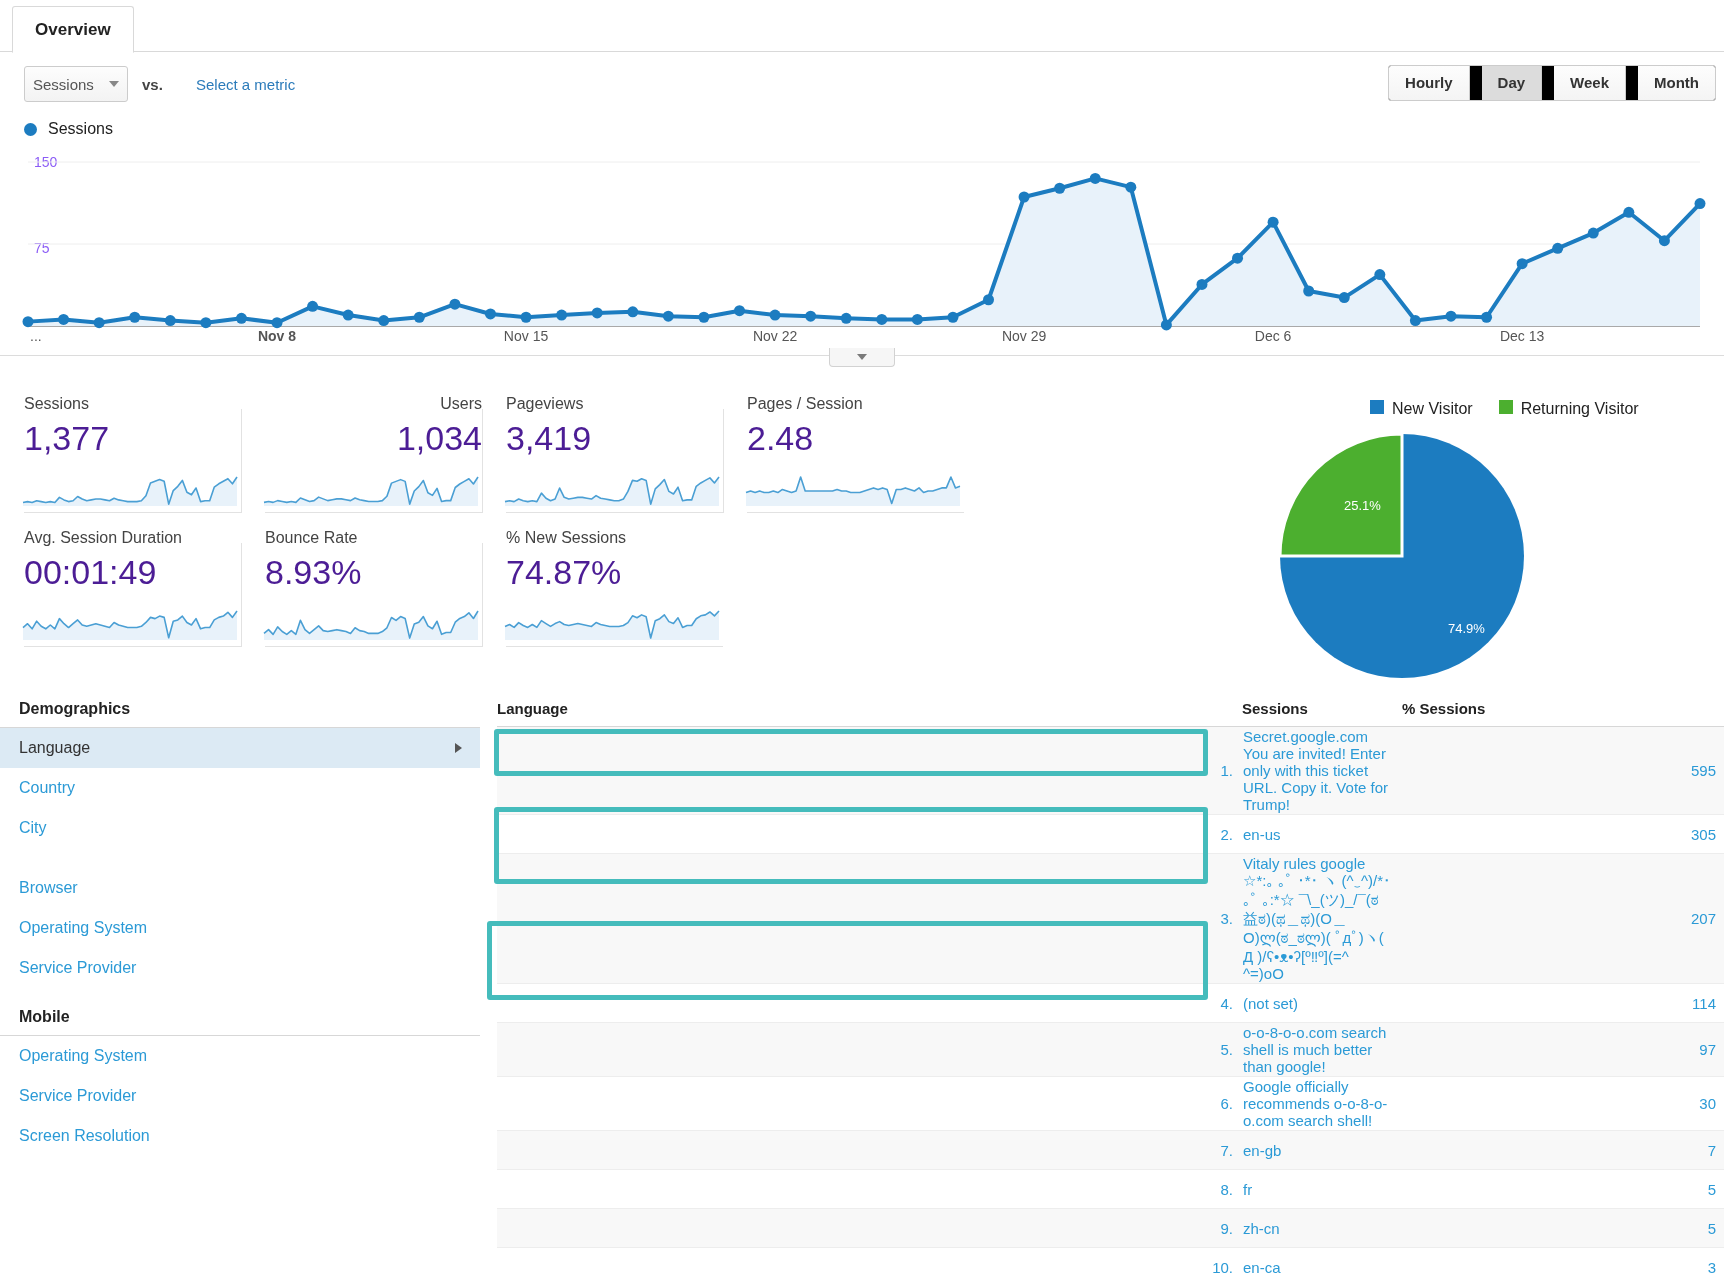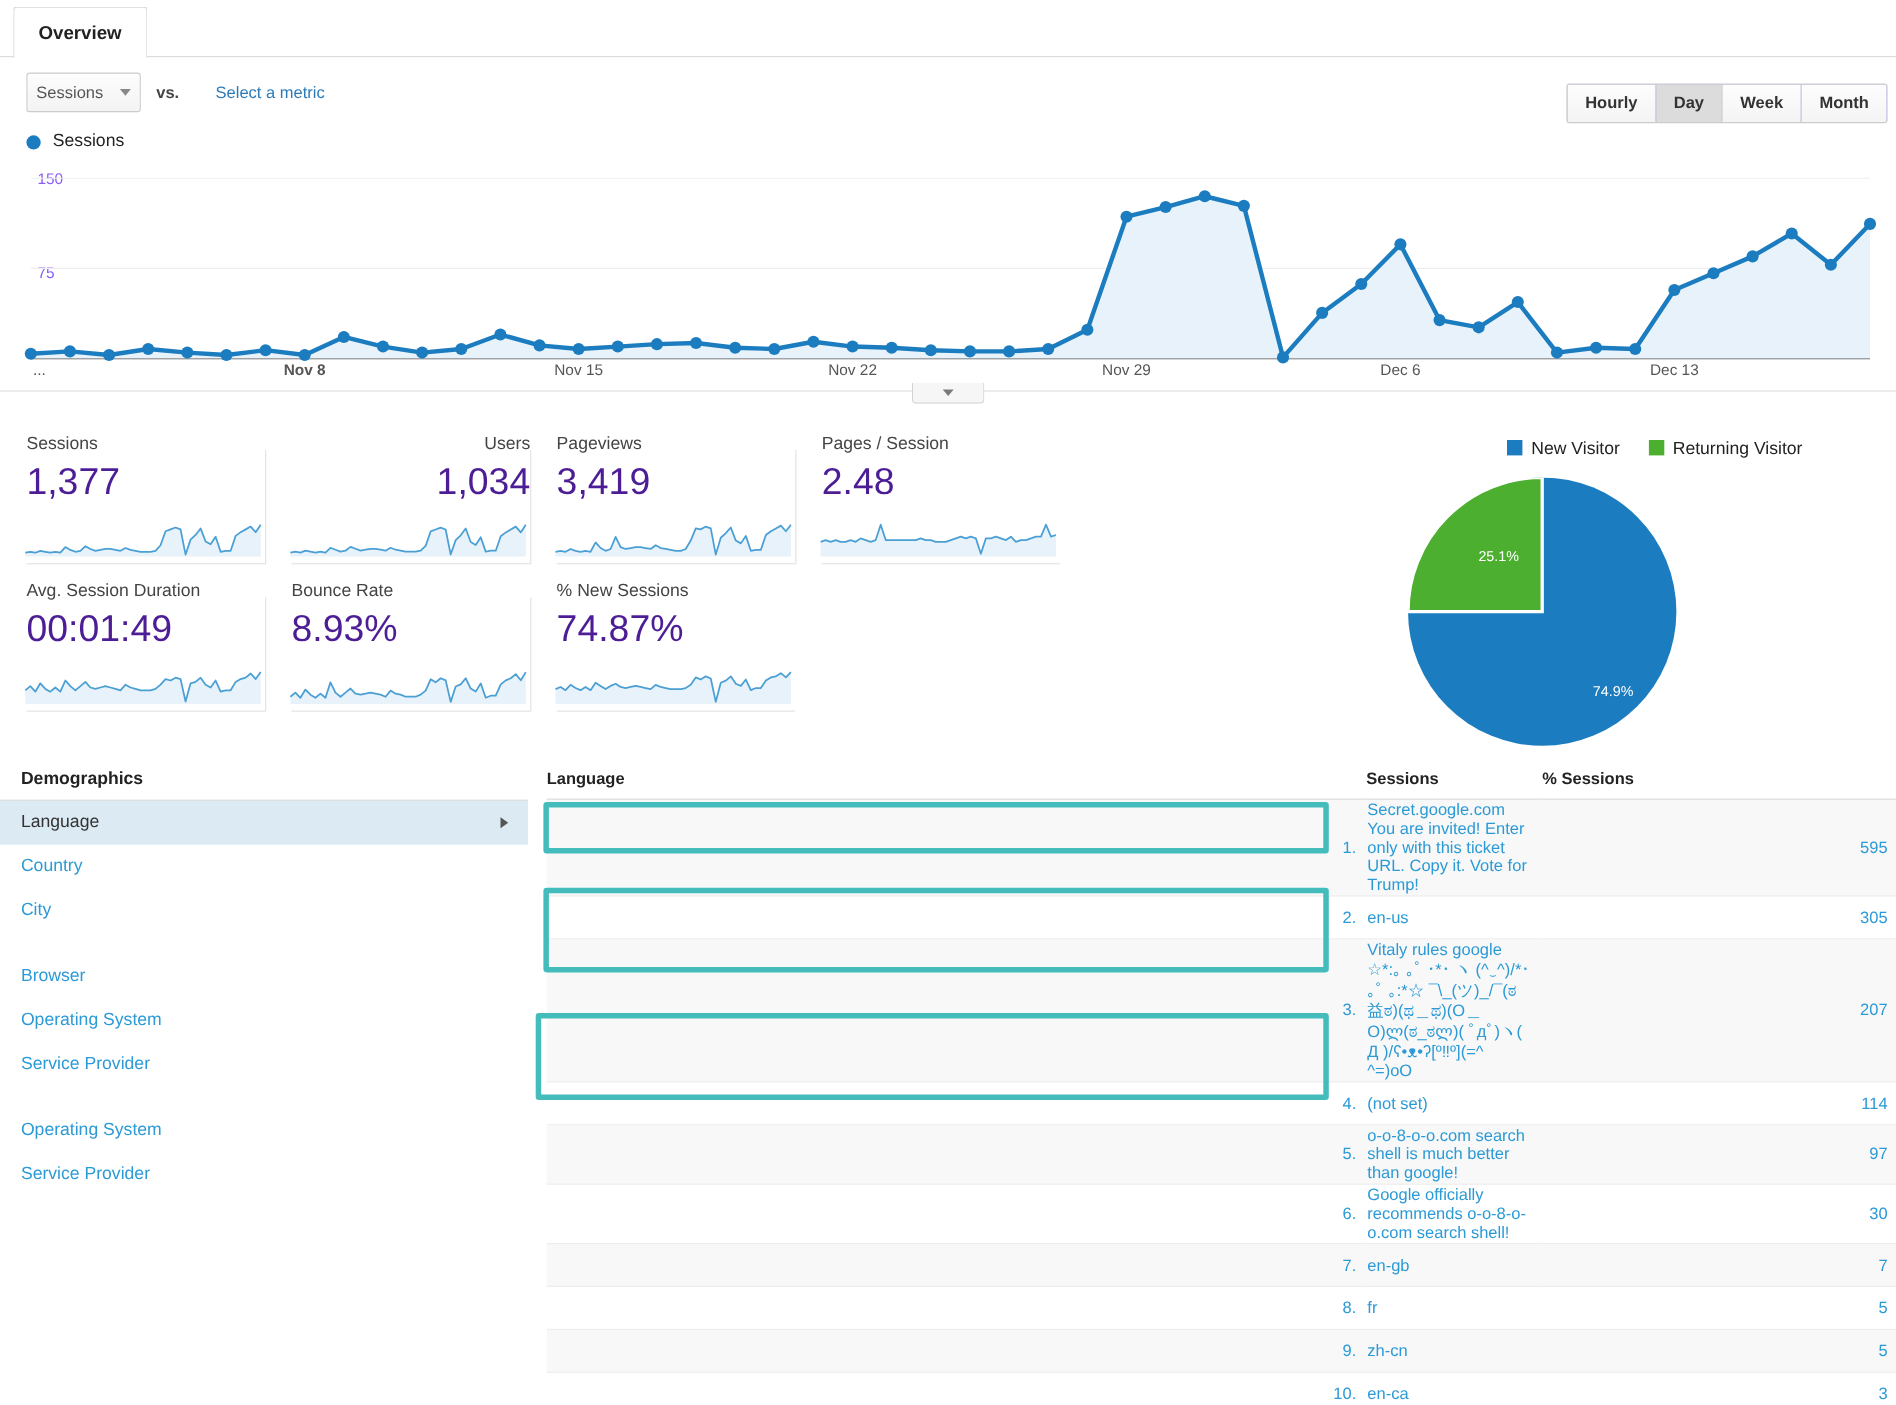--- a/index.html
+++ b/index.html
@@ -78,26 +78,27 @@
     position: absolute;
     left: 196px;
     top: 24px;
     font-size: 15px;
     color: #2b7bba;
     cursor: pointer;
   }
   .granularity {
     position: absolute;
     right: 8px;
-    top: 24px;
+    top: 13px;
     display: flex;
     border: 1px solid #ccc;
     border-radius: 3px;
     overflow: hidden;
-    background: #c4b5fd;
+    background: #000000;
+    gap: 12px;
   }
   .granularity .gbtn {
     padding: 0 16px;
     height: 34px;
     line-height: 34px;
     font-size: 15px;
     font-weight: bold;
     color: #333;
     background: linear-gradient(#fdfdfd,#f4f4f4);
     border-right: 1px solid #ccc;
@@ -525,25 +526,29 @@
       <span>Browser</span>
     </div>
     <div class="dim-item">
       <span>Operating System</span>
     </div>
     <div class="dim-item">
       <span>Service Provider</span>
     </div>
 
     <div class="dim-spacer"></div>
+    <div class="dim-group-title">Mobile</div>
     <div class="dim-item">
       <span>Operating System</span>
     </div>
     <div class="dim-item">
       <span>Service Provider</span>
+    </div>
+    <div class="dim-item">
+      <span>Screen Resolution</span>
     </div>
   </div>
 
   <div class="table-panel">
     <table class="datatbl">
       <thead>
         <tr>
           <th class="col-lang">Language</th>
           <th class="col-sess">Sessions</th>
           <th class="col-pct">% Sessions</th>

